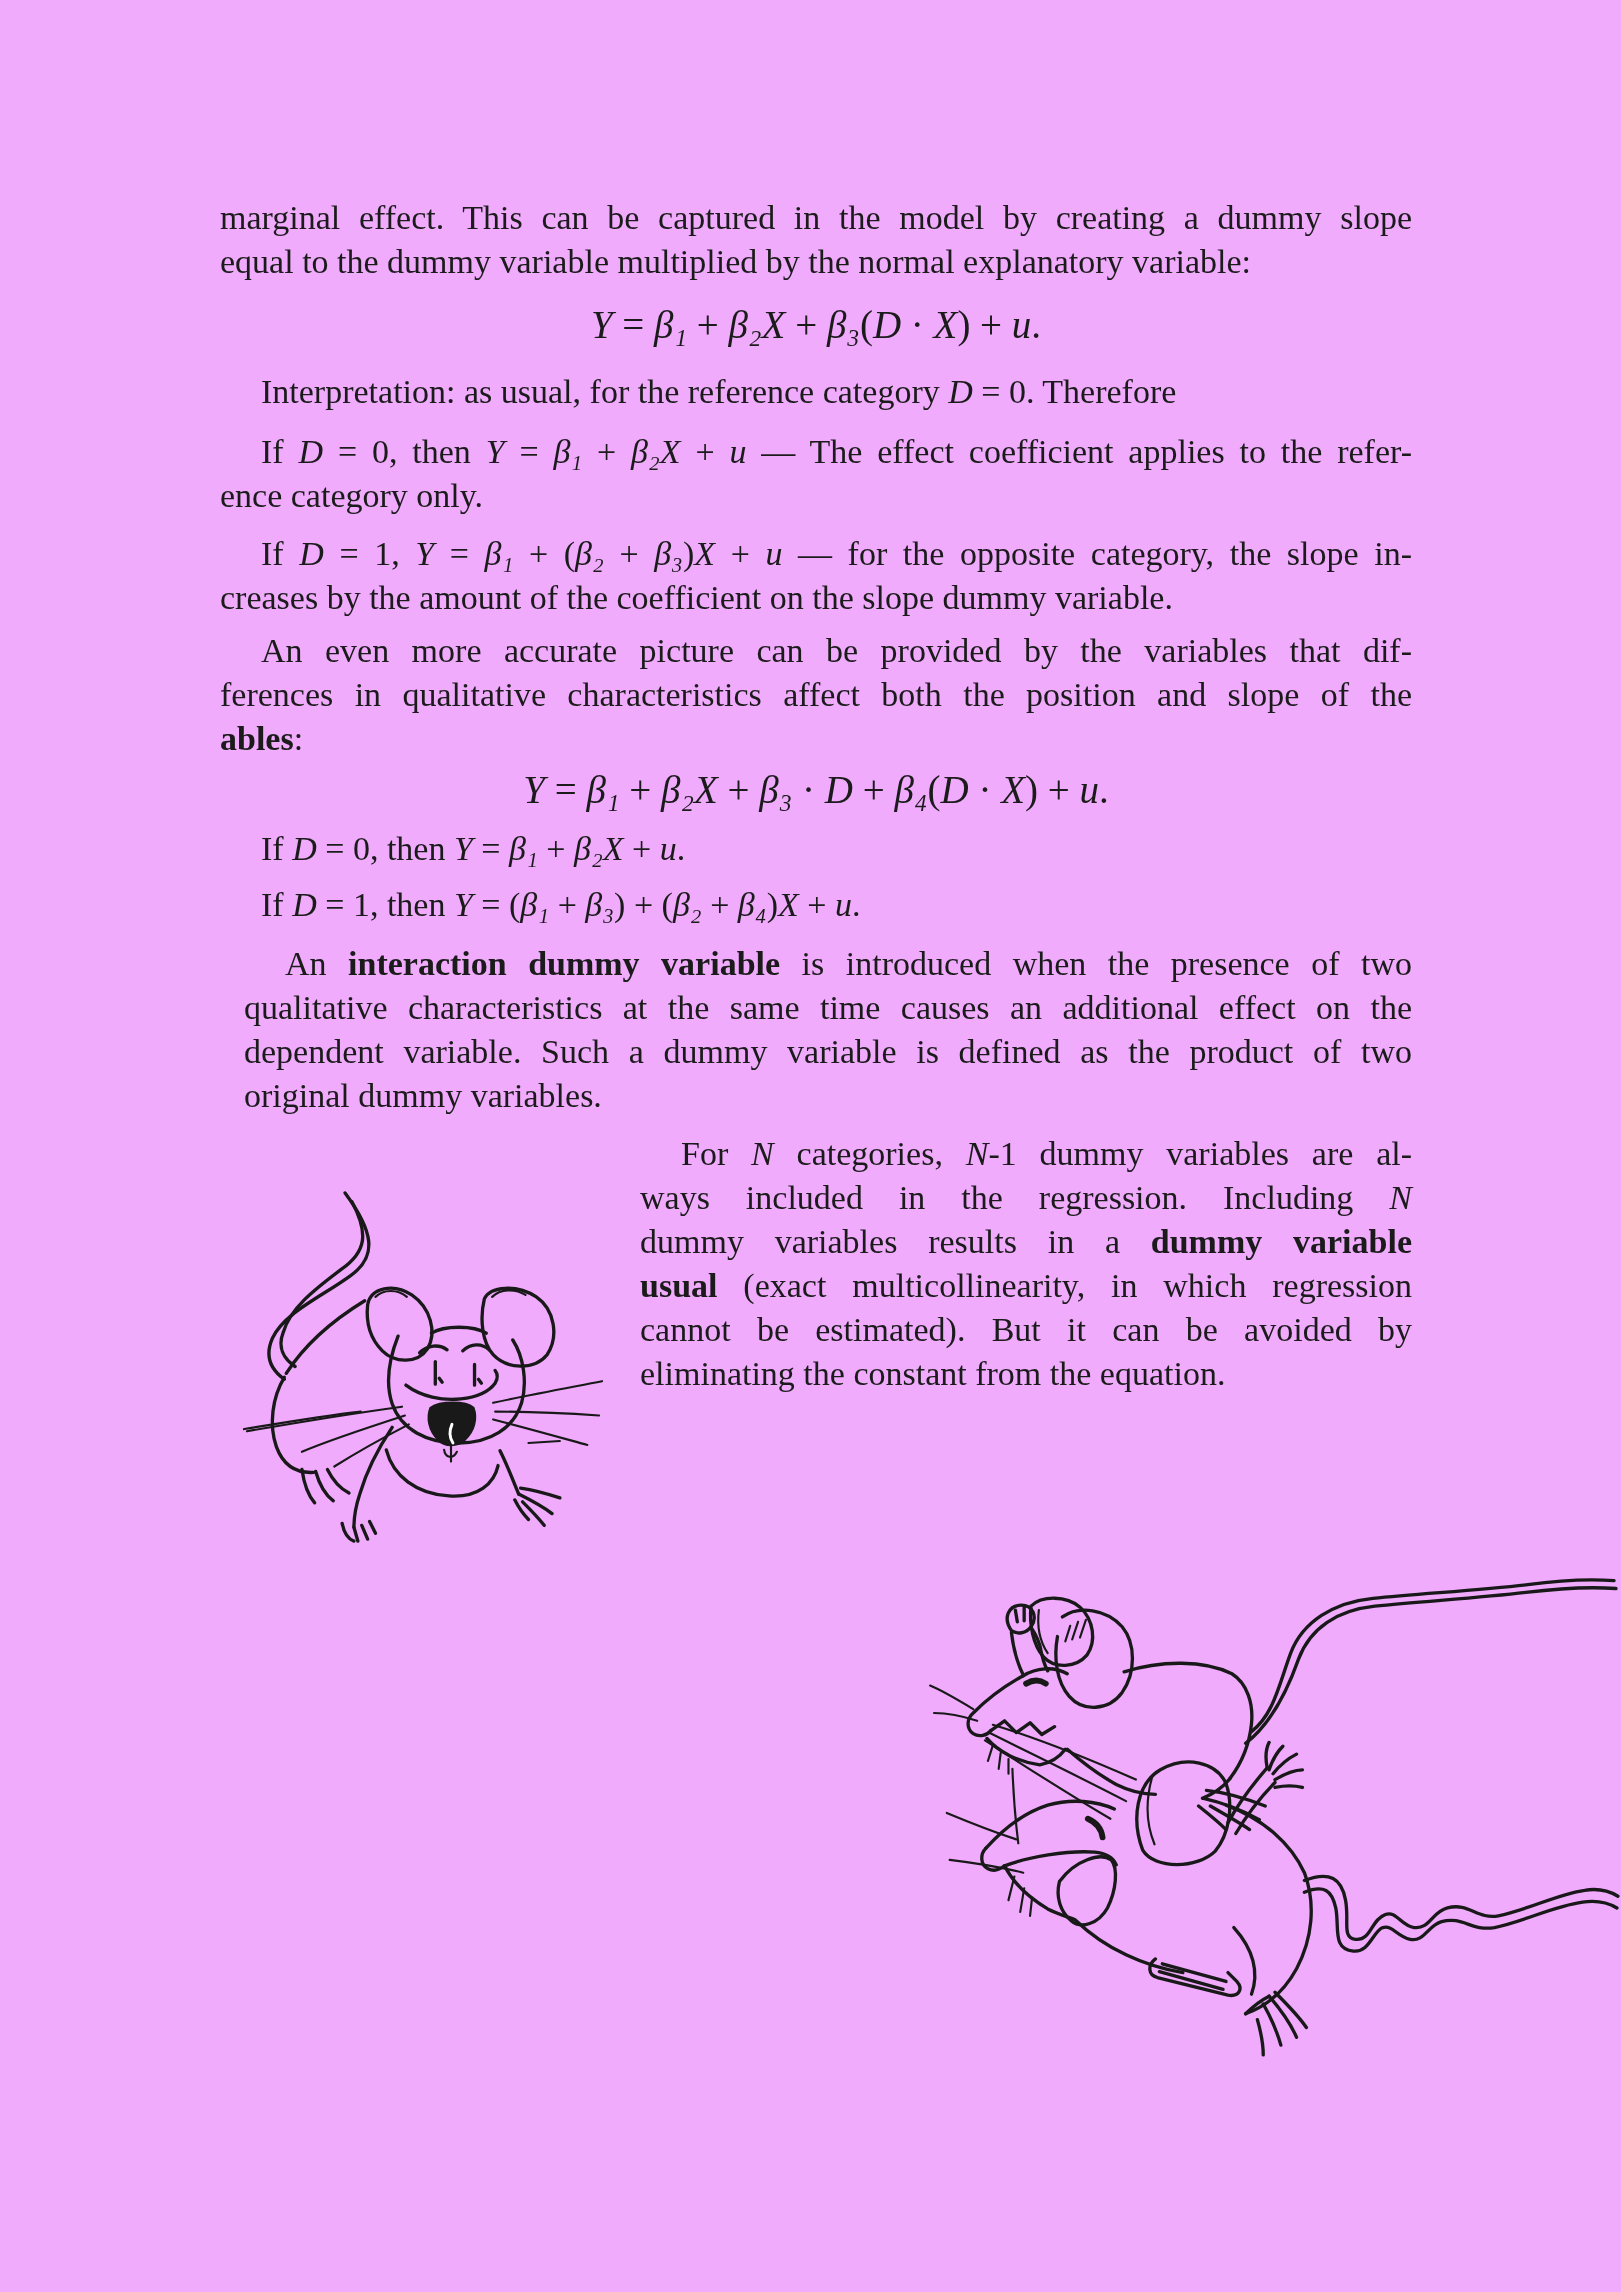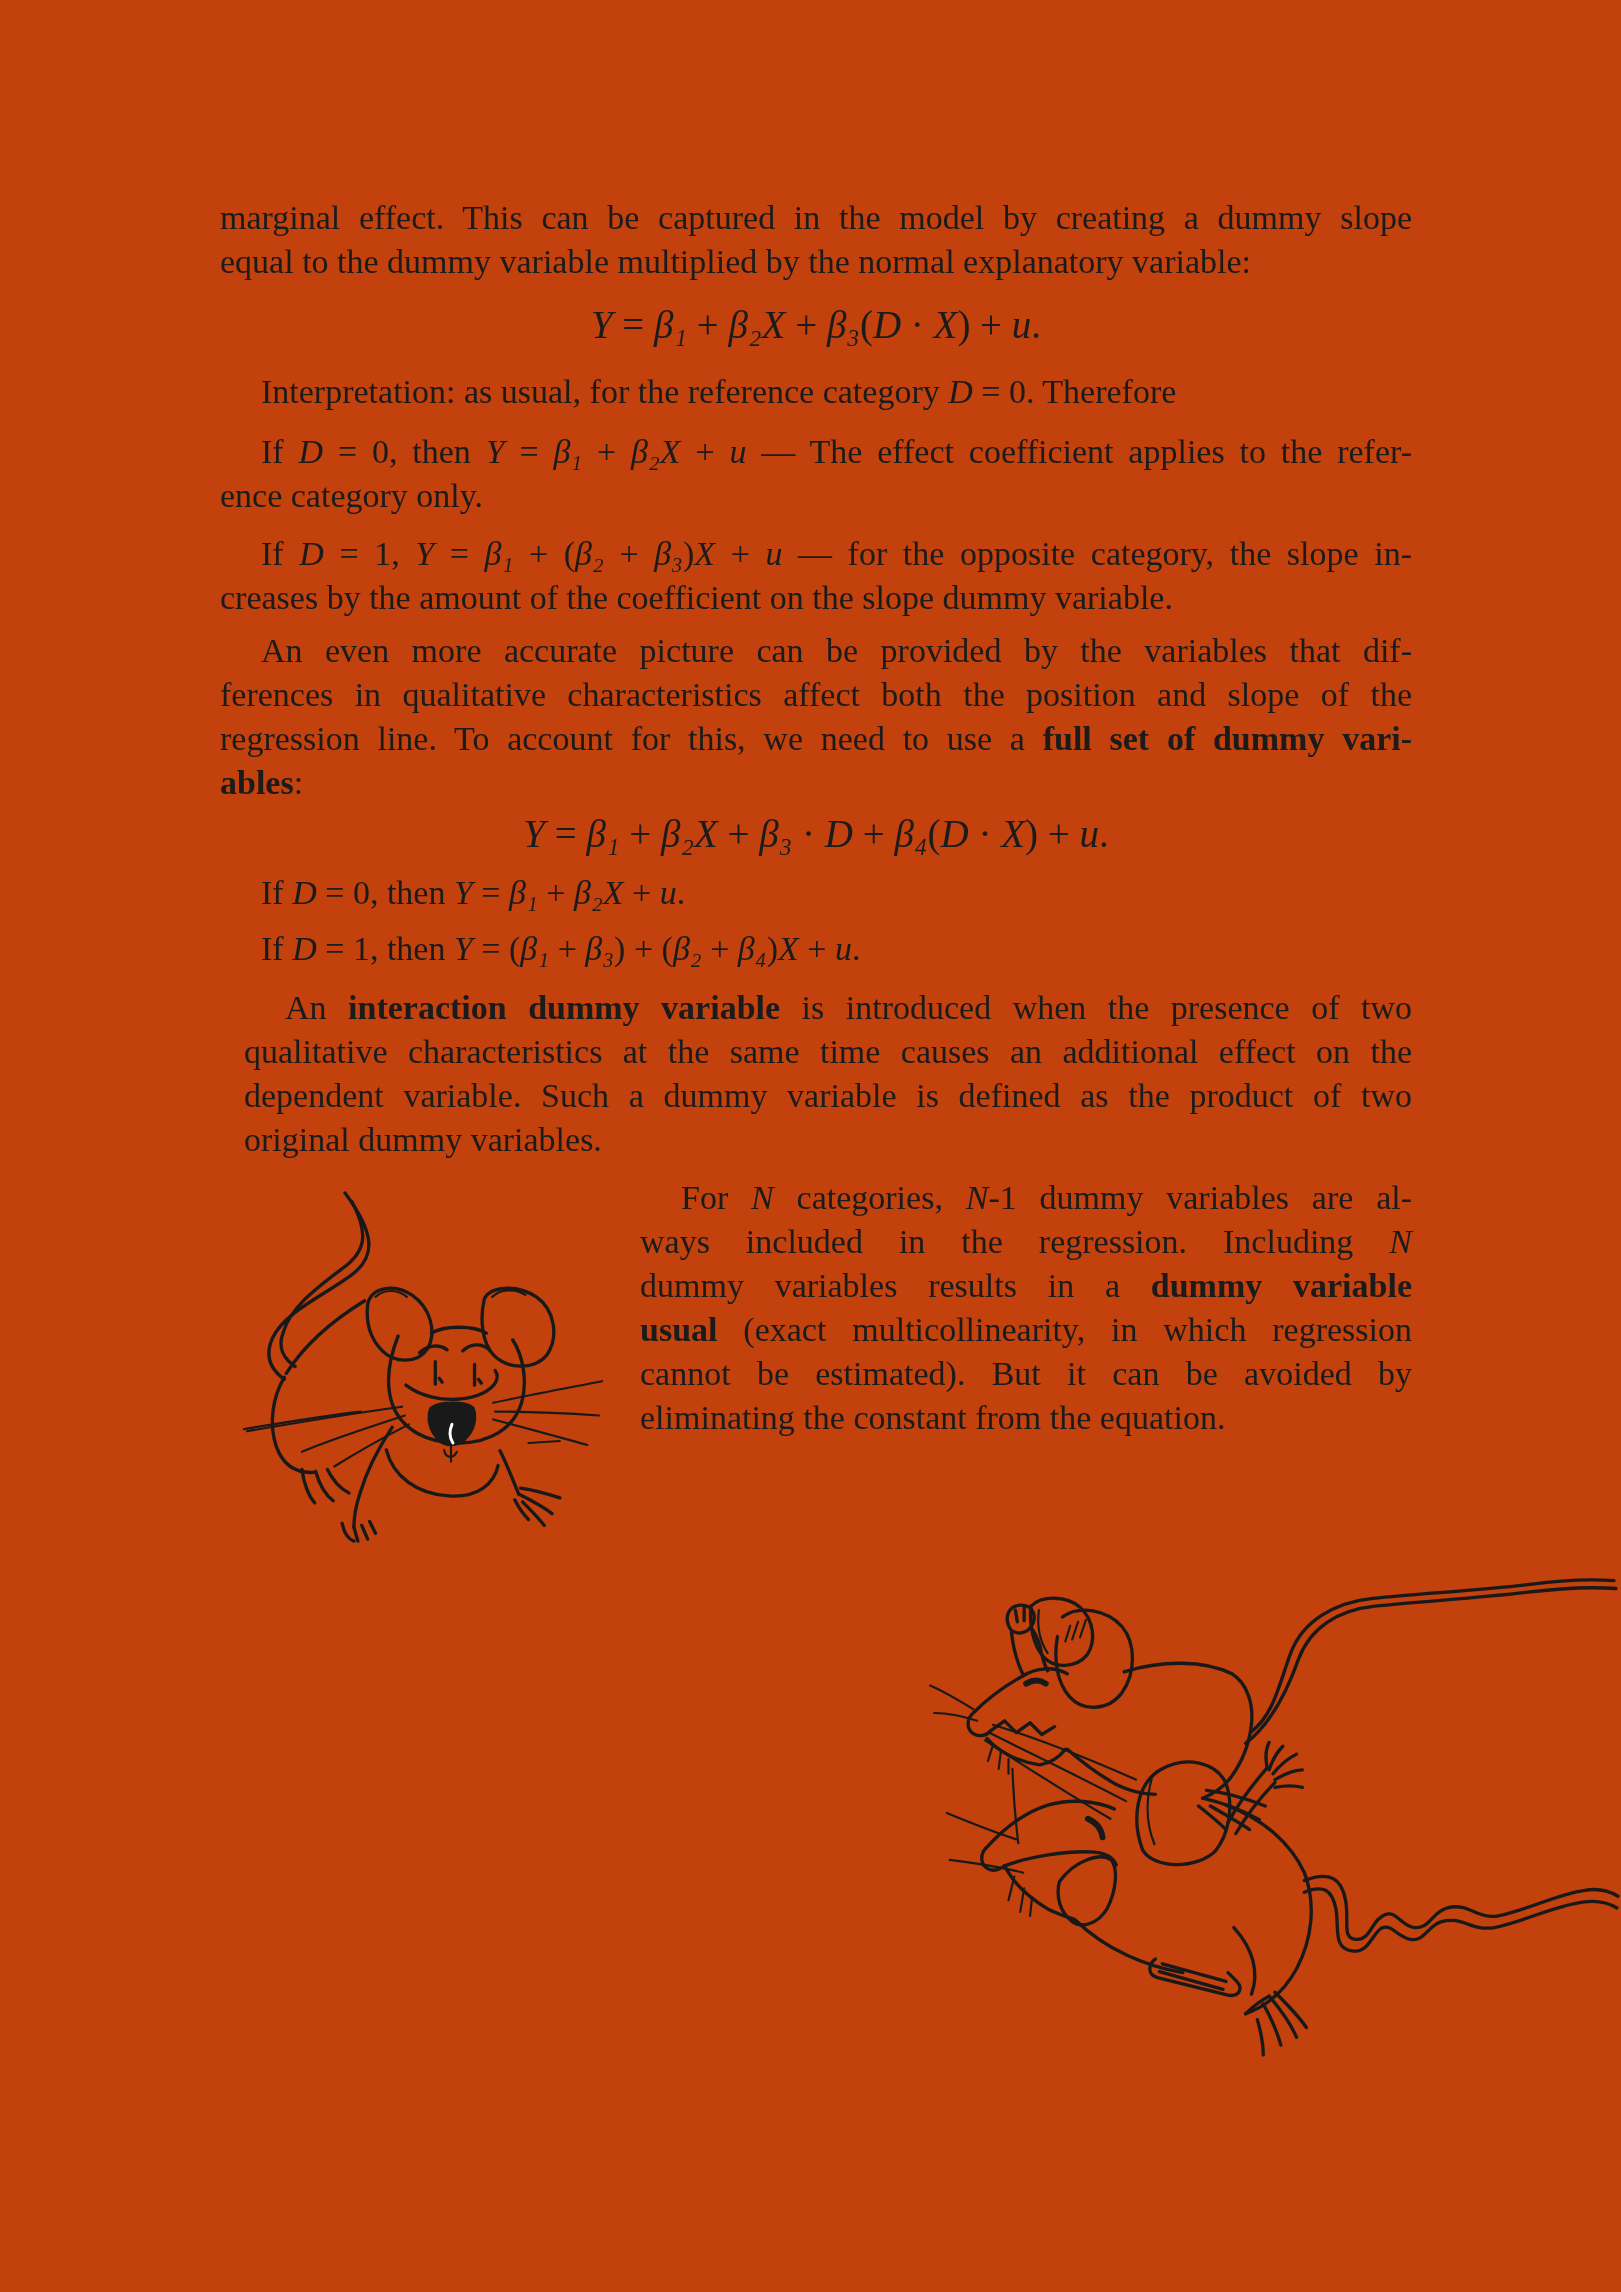--- a/index.html
+++ b/index.html
@@ -1,19 +1,19 @@
 <!DOCTYPE html>
 <html><head>
 <meta charset="utf-8">
 <style>
   html,body{margin:0;padding:0;background:#888;}
   .page{
     position:relative;
     width:1621px;height:2293px;
-    background:#c2410c;
+    background:#f0abfc;
     color:#1b1b1b;
     font-family:"Liberation Serif","DejaVu Serif",serif;
     overflow:hidden;
   }
   #blocks{position:absolute;left:220px;top:196px;width:1192px;}
   .block{margin:0;}
   .para{font-size:34px;line-height:44px;}
   .line{text-align:justify;text-align-last:justify;}
   .line.endline{text-align-last:left;}
   .indent .line:first-child{text-indent:41px;}
@@ -58,21 +58,20 @@
         <div class="line"><span>If </span><span class="it">D</span><span> = 0, then </span><span class="it">Y</span><span> = </span><span class="it">β₁</span><span> + </span><span class="it">β₂X</span><span> + </span><span class="it">u</span><span> — The effect coefficient applies to the refer-</span></div>
         <div class="line endline"><span>ence category only.</span></div>
       </div>
       <div class="block para indent">
         <div class="line"><span>If </span><span class="it">D</span><span> = 1, </span><span class="it">Y</span><span> = </span><span class="it">β₁</span><span> + (</span><span class="it">β₂</span><span> + </span><span class="it">β₃</span><span>)</span><span class="it">X</span><span> + </span><span class="it">u</span><span> — for the opposite category, the slope in-</span></div>
         <div class="line endline"><span>creases by the amount of the coefficient on the slope dummy variable.</span></div>
       </div>
       <div class="block para indent">
         <div class="line"><span>An even more accurate picture can be provided by the variables that dif-</span></div>
         <div class="line"><span>ferences in qualitative characteristics affect both the position and slope of the</span></div>
-        <div class="line"><span>regression line. To account for this, we need to use a </span><span class="bd">full set of dummy vari-</span></div>
         <div class="line endline"><span class="bd">ables</span><span>:</span></div>
       </div>
       <div class="block formula"><span class="it">Y</span><span> = </span><span class="it">β₁</span><span> + </span><span class="it">β₂X</span><span> + </span><span class="it">β₃</span><span> · </span><span class="it">D</span><span> + </span><span class="it">β₄</span><span>(</span><span class="it">D</span><span> · </span><span class="it">X</span><span>) + </span><span class="it">u</span><span>.</span></div>
       <div class="block para indent">
         <div class="line endline"><span>If </span><span class="it">D</span><span> = 0, then </span><span class="it">Y</span><span> = </span><span class="it">β₁</span><span> + </span><span class="it">β₂X</span><span> + </span><span class="it">u</span><span>.</span></div>
       </div>
       <div class="block para indent">
         <div class="line endline"><span>If </span><span class="it">D</span><span> = 1, then </span><span class="it">Y</span><span> = (</span><span class="it">β₁</span><span> + </span><span class="it">β₃</span><span>) + (</span><span class="it">β₂</span><span> + </span><span class="it">β₄</span><span>)</span><span class="it">X</span><span> + </span><span class="it">u</span><span>.</span></div>
       </div>
       <div class="block para indent">

